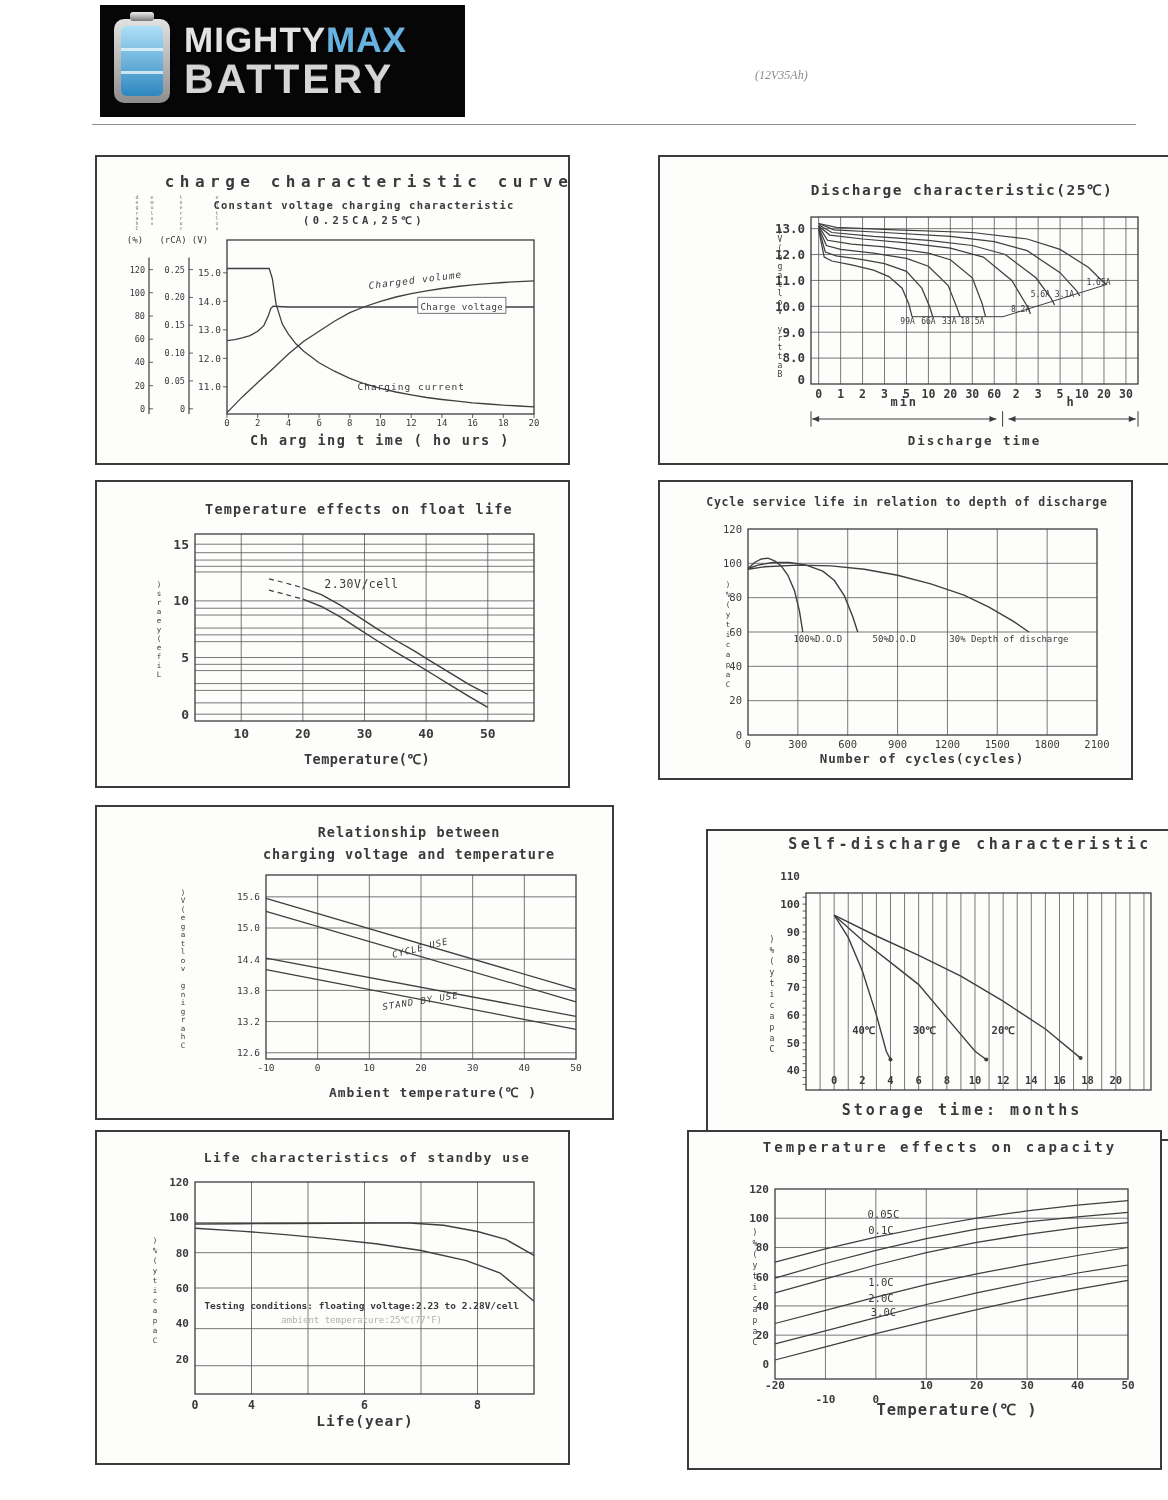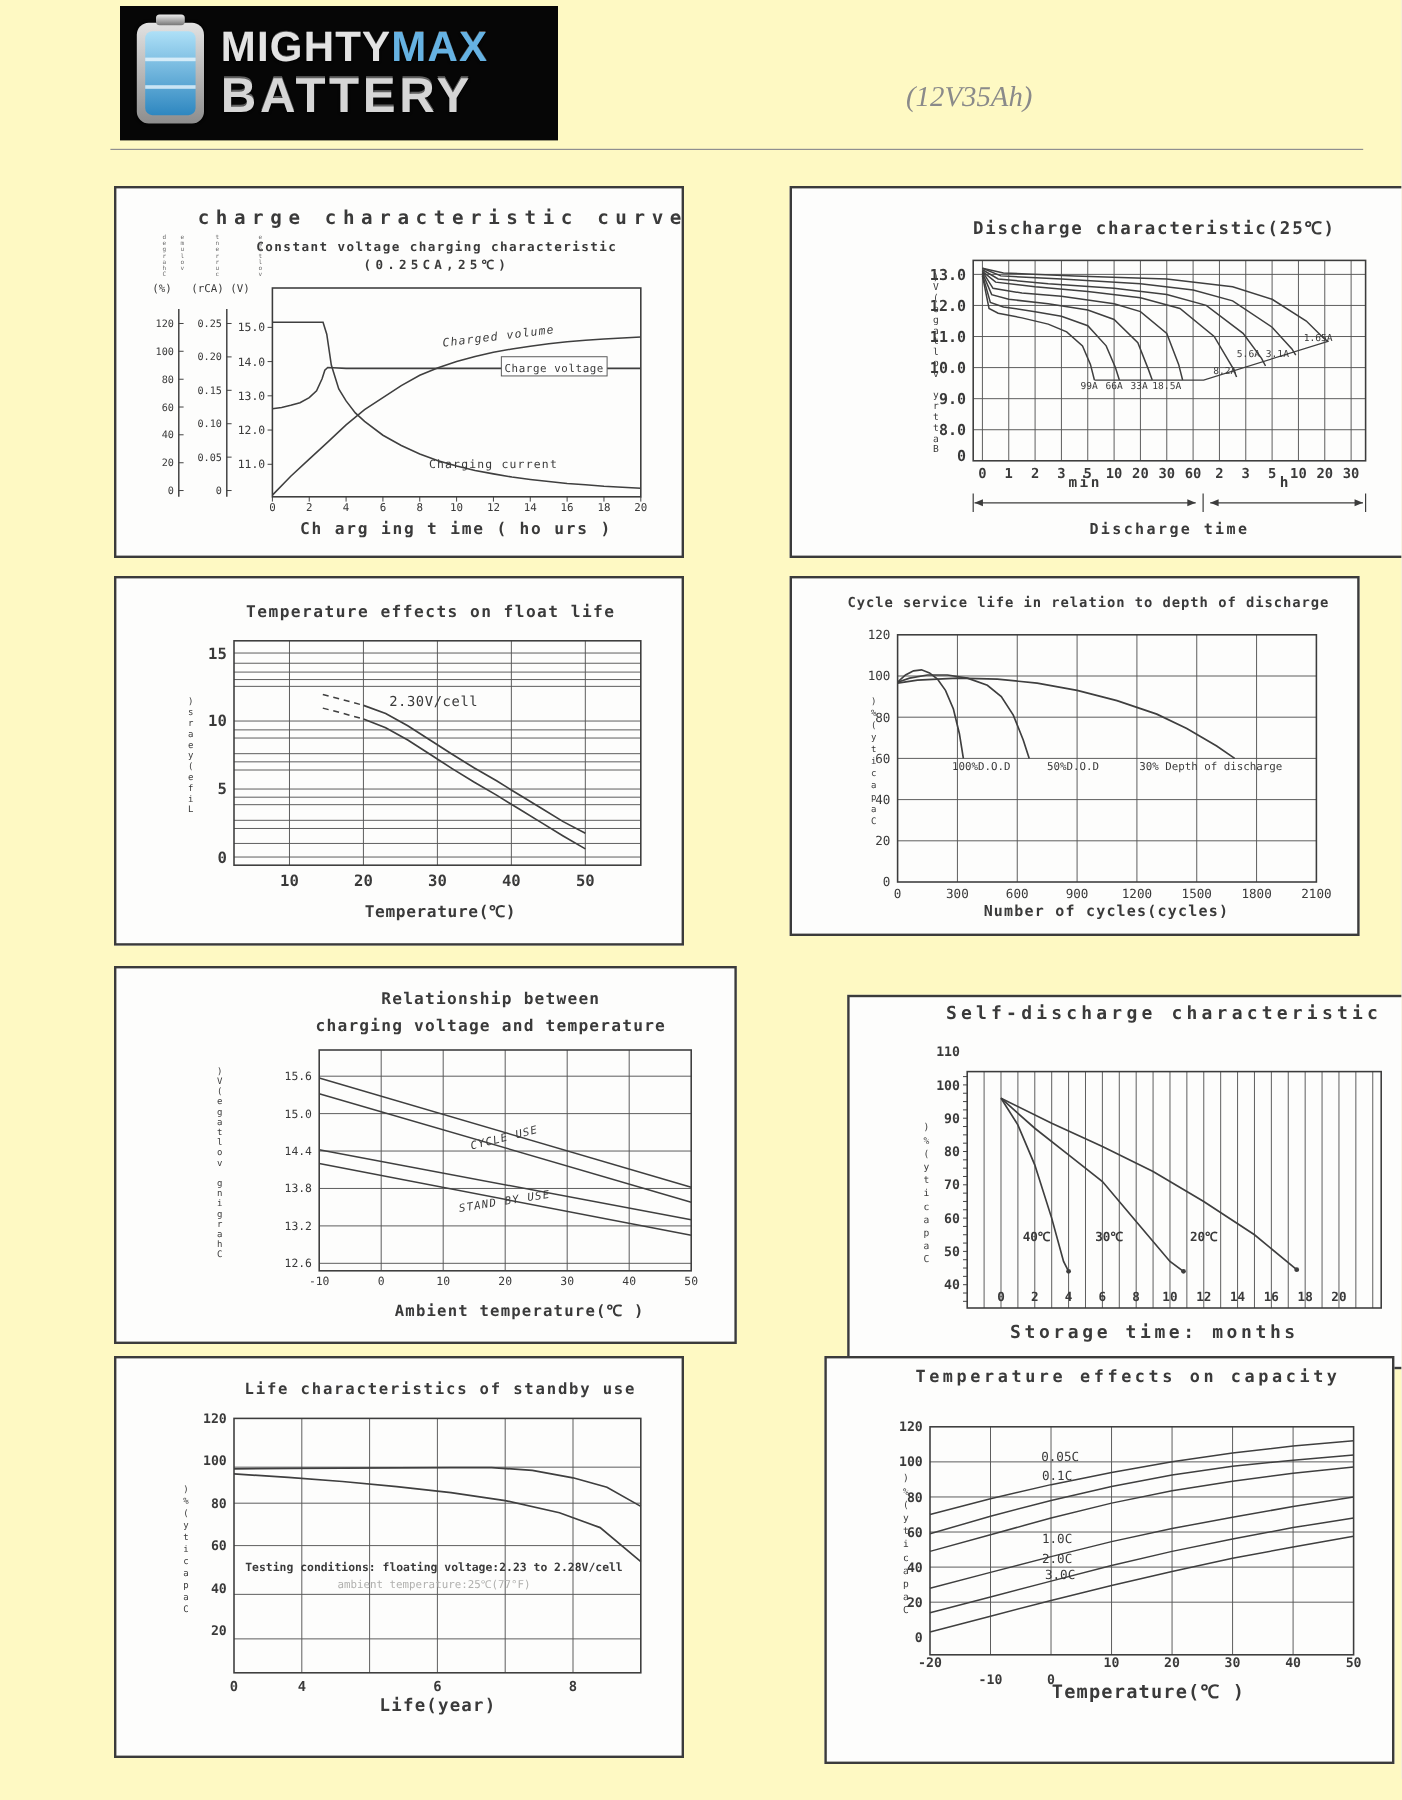--- a/index.html
+++ b/index.html
@@ -1,36 +1,36 @@
 <!DOCTYPE html>
 <html><head>
 <meta charset="utf-8">
 <style>
   html,body{margin:0;padding:0;background:#ececea;}
-  #page{position:relative;width:1168px;height:1500px;background:#fef9c3;
+  #page{position:relative;width:1168px;height:1500px;background:#ffffff;
         font-family:"DejaVu Sans Mono","Liberation Mono",monospace;color:#3a3a3a;overflow:hidden;}
   #logo{position:absolute;left:100px;top:5px;width:365px;height:112px;background:#060606;
         display:flex;align-items:center;}
   .batt{position:relative;width:56px;height:84px;margin-left:14px;border-radius:10px;
         background:linear-gradient(180deg,#e2e2e2,#8d8d8d);box-shadow:0 0 2px #000;}
   .batt .cap{position:absolute;left:16px;top:-7px;width:24px;height:9px;border-radius:3px;
         background:linear-gradient(180deg,#eee,#777);}
   .batt .win{position:absolute;left:7px;top:7px;right:7px;bottom:7px;border-radius:6px;
         background:linear-gradient(180deg,#aee0f7,#2e87c0);}
   .batt .seg{position:absolute;left:0;right:0;height:3px;background:rgba(240,250,255,.75);}
   .brand{margin-left:14px;line-height:1;}
   .b1{font-family:"Liberation Sans",sans-serif;font-weight:bold;font-size:35px;letter-spacing:1px;
       color:#e3e3e3;text-shadow:0 1px 2px #000,0 -1px 0 #555;}
   .b1 .max{color:#66b2e2;}
   .b2{font-family:"Liberation Sans",sans-serif;font-weight:bold;font-size:41px;letter-spacing:3px;
       color:#d6d6d6;text-shadow:0 1px 2px #000,0 -1px 0 #666;margin-top:2px;}
   #product{position:absolute;left:755px;top:68px;display:flex;align-items:baseline;gap:16px;
       font-family:"Liberation Serif","DejaVu Serif",serif;}
   #product .pn{font-size:33px;font-weight:bold;color:#151515;letter-spacing:1px;}
-  #product .cap2{font-size:24px;font-style:italic;color:#8a8a8a;}
+  #product .cap2{font-size:12px;font-style:italic;color:#8a8a8a;}
   #rule{position:absolute;left:92px;top:124px;width:1044px;border-top:1.6px solid #8f8f8f;}
   .panel{position:absolute;background:#fdfdfc;border:2px solid #3b3b3b;}
   svg{display:block;}
   svg text{font-family:"DejaVu Sans Mono","Liberation Mono",monospace;}
 </style>
 </head>
 <body>
 
 <div id="page">
   <div id="logo">

